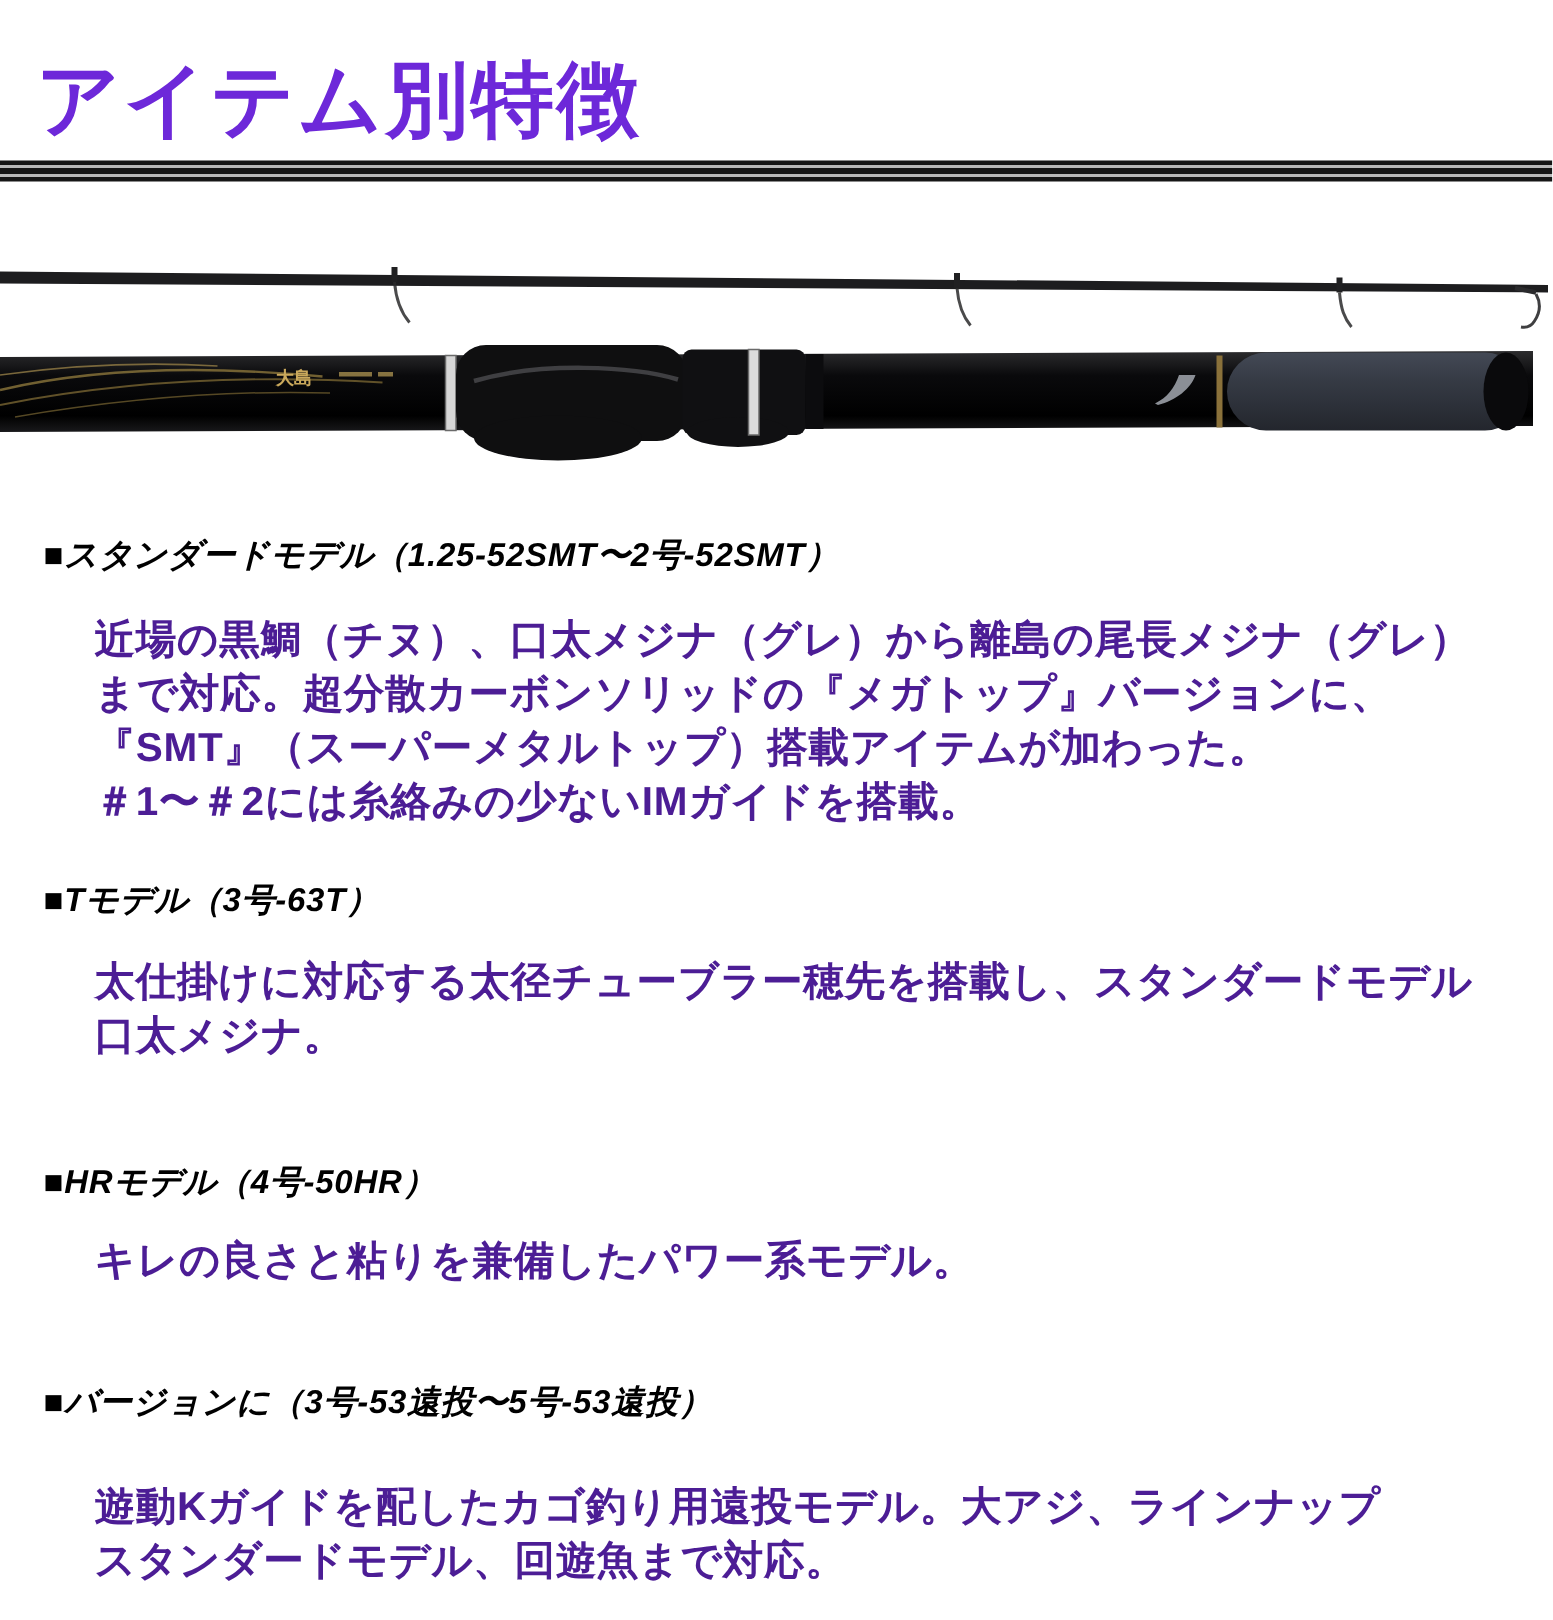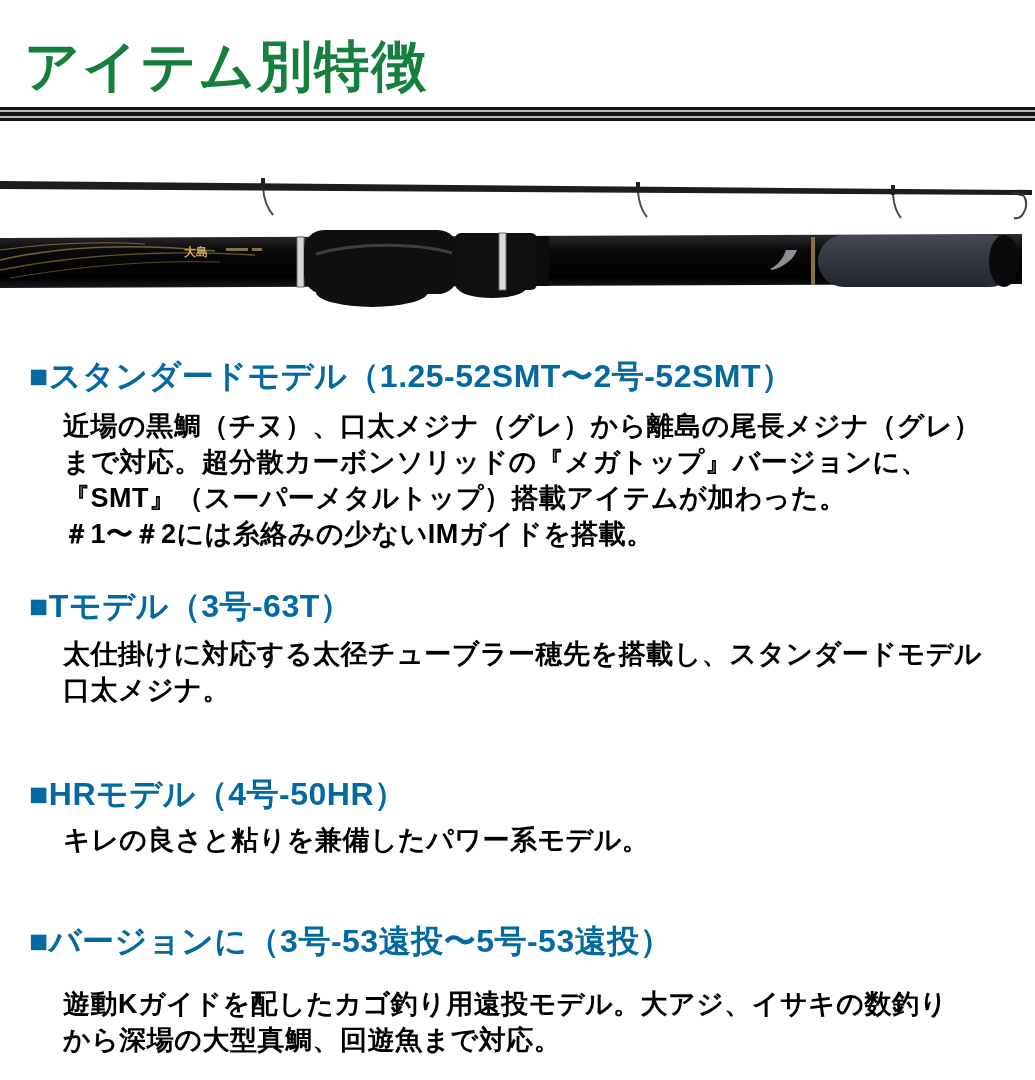--- a/index.html
+++ b/index.html
@@ -7,40 +7,40 @@
     position:relative;
     width:1035px;height:1080px;
     background:#ffffff;
     overflow:hidden;
     font-family:"Liberation Sans",sans-serif;
     color:#111111;
   }
   .page-title{
     position:absolute;left:24px;top:30px;
     font-size:55px;font-weight:900;letter-spacing:2px;
-    color:#15803d;white-space:nowrap;
+    color:#6d28d9;white-space:nowrap;
   }
   .title-rule{
     position:absolute;left:0;top:107px;width:1035px;height:14px;
     background:linear-gradient(
       #161616 0px,#161616 3px,
       #b9b9b9 3px,#b9b9b9 5px,
       #161616 5px,#161616 9px,
       #b9b9b9 9px,#b9b9b9 11px,
       #161616 11px,#161616 14px);
   }
   .rod-figure{position:absolute;left:0;top:140px;width:1035px;height:200px;}
   .section-heading{
     position:absolute;left:29px;
-    font-size:32px;font-weight:800;color:#0369a1;
-    white-space:nowrap;letter-spacing:0.5px;
+    font-size:22px;font-weight:800;color:#000000;
+    white-space:nowrap;letter-spacing:0.5px;font-style:italic;
   }
   .section-body{
     position:absolute;left:63px;
-    font-size:27px;font-weight:700;color:#000000;
+    font-size:27px;font-weight:700;color:#4c1d95;
     line-height:36px;white-space:nowrap;letter-spacing:0.5px;
   }
   .h1{top:355px}.b1{top:408px}
   .h2{top:585px}.b2{top:636px}
   .h3{top:773px}.b3{top:822px}
   .h4{top:920px}.b4{top:986px}
 </style>
 </head>
 <body>
 
@@ -136,17 +136,17 @@
     <div>口太メジナ。</div>
   </div>
 
   <div class="section-heading h3">■HRモデル（4号-50HR）</div>
   <div class="section-body b3">
     <div>キレの良さと粘りを兼備したパワー系モデル。</div>
   </div>
 
   <div class="section-heading h4">■バージョンに（3号-53遠投〜5号-53遠投）</div>
   <div class="section-body b4">
-    <div>遊動Kガイドを配したカゴ釣り用遠投モデル。大アジ、イサキの数釣り</div>
-    <div>から深場の大型真鯛、回遊魚まで対応。</div>
+    <div>遊動Kガイドを配したカゴ釣り用遠投モデル。大アジ、ラインナップ</div>
+    <div>スタンダードモデル、回遊魚まで対応。</div>
   </div>
 
 </div>
 
 </body></html>

